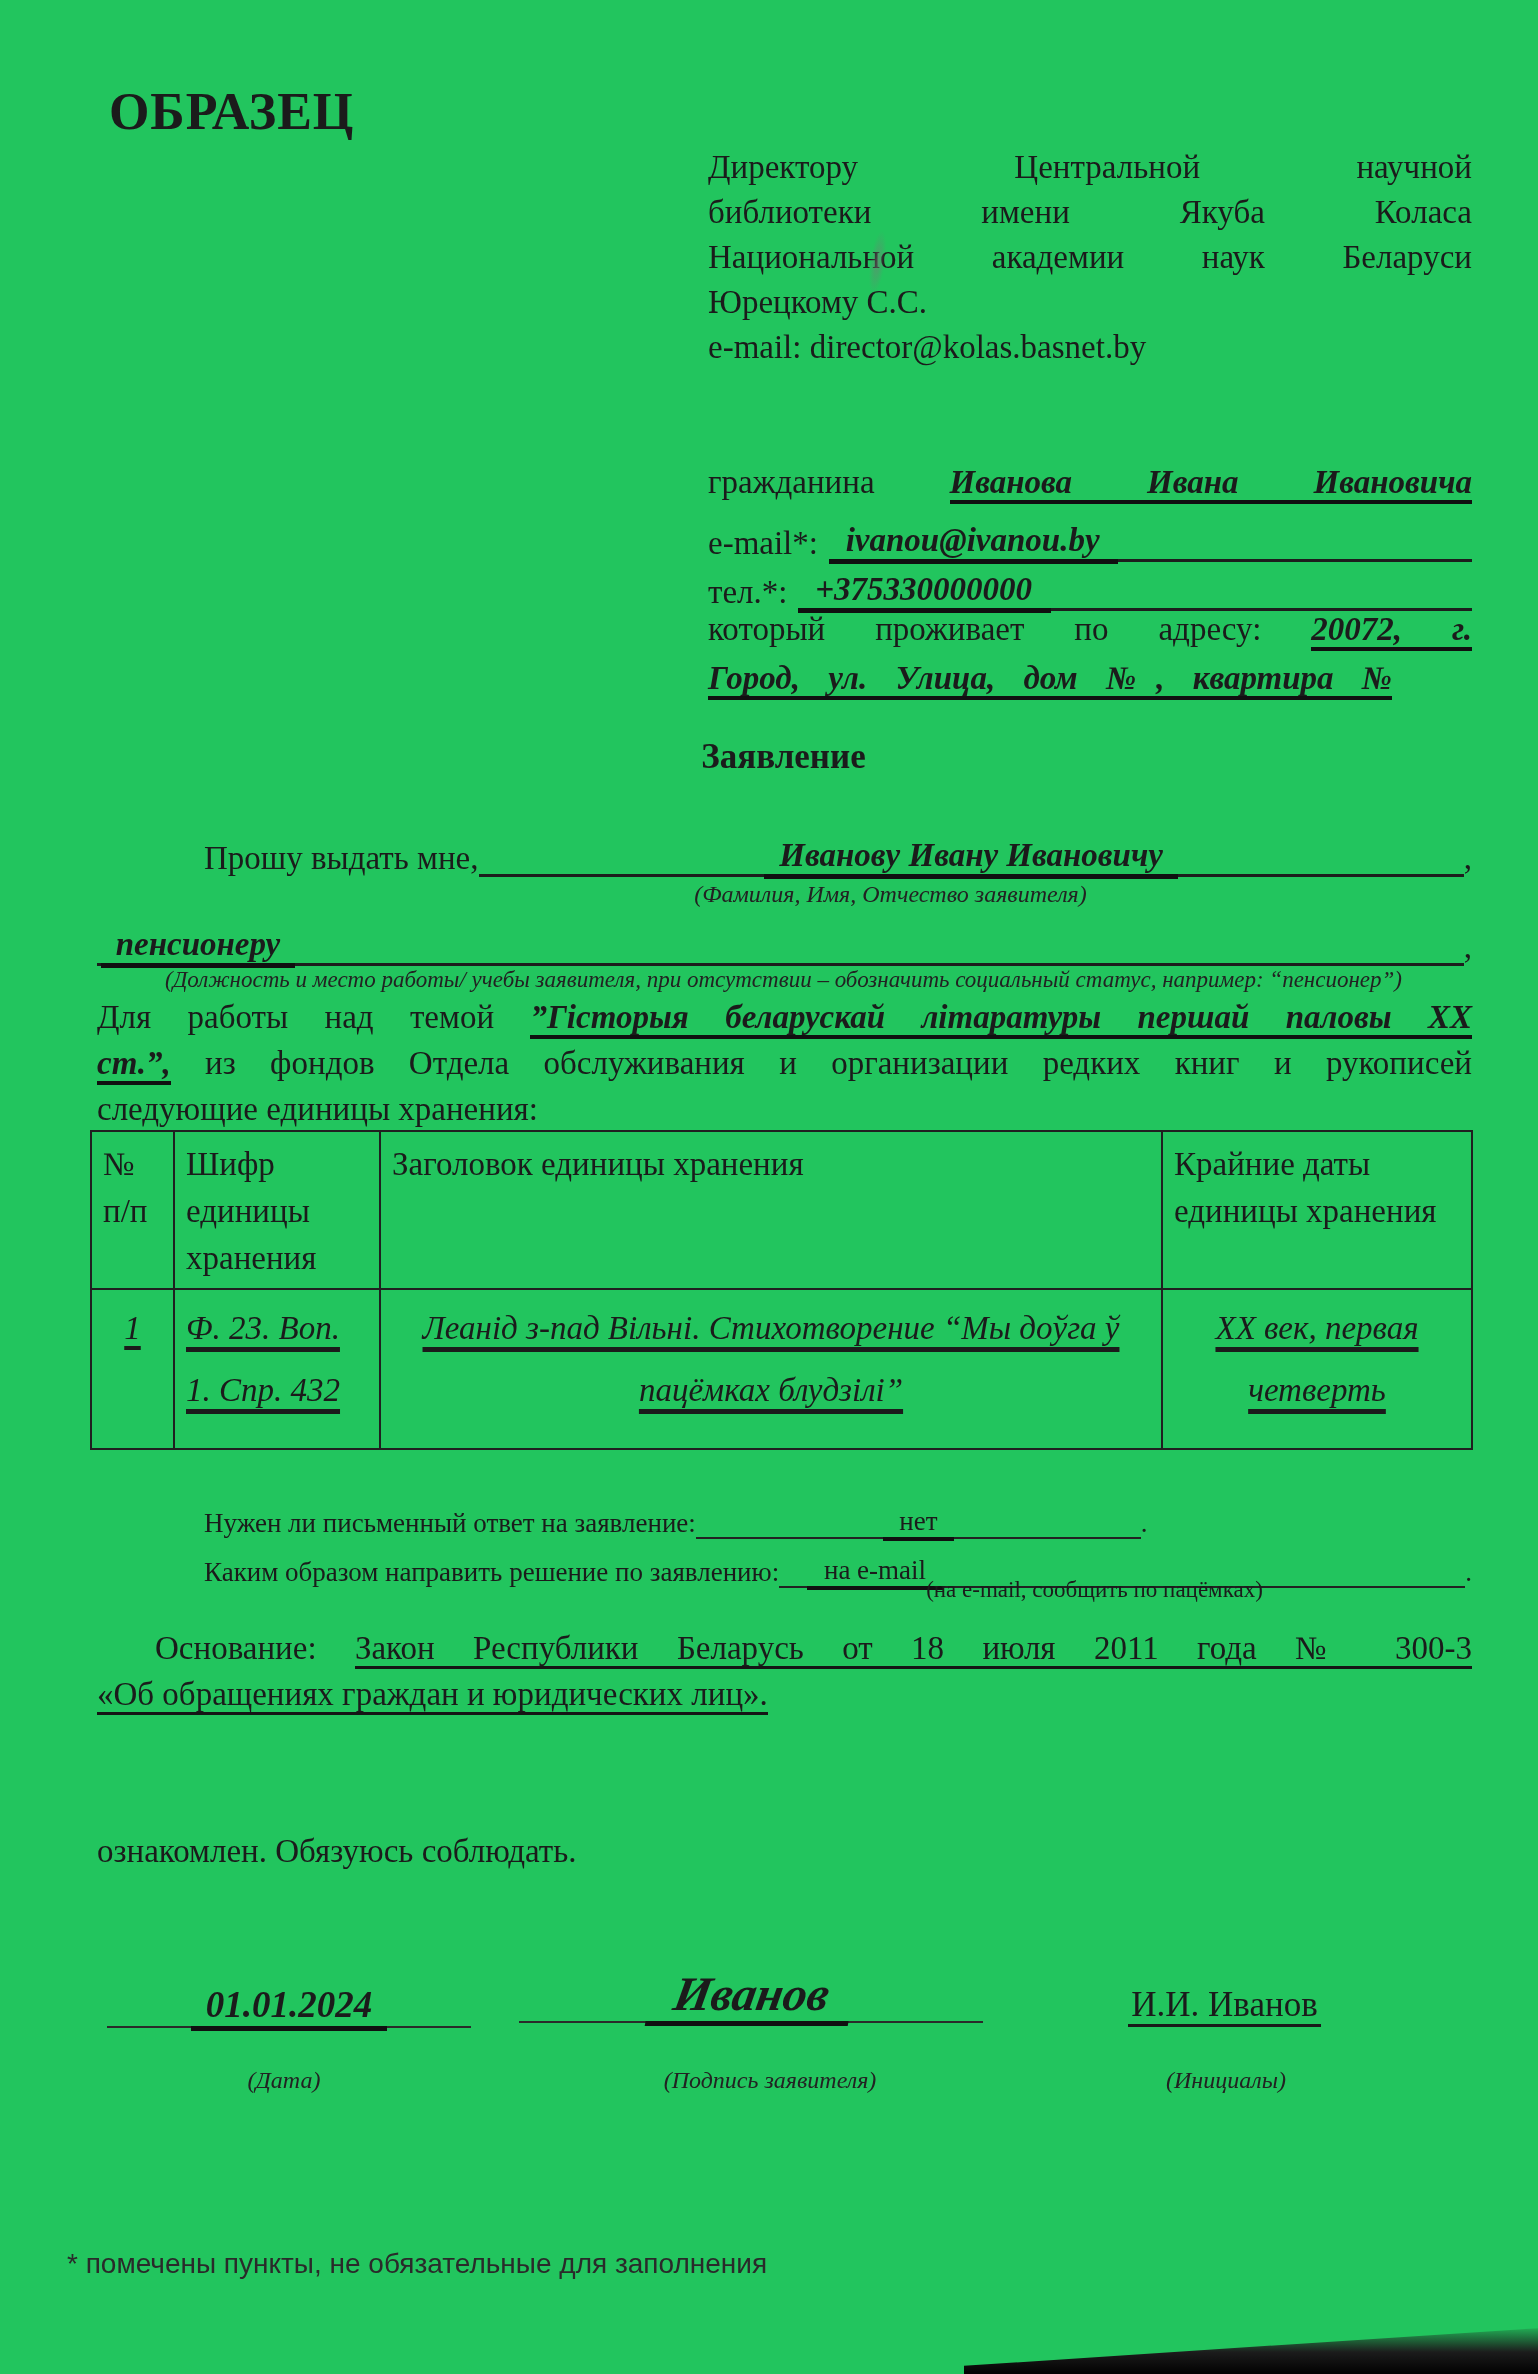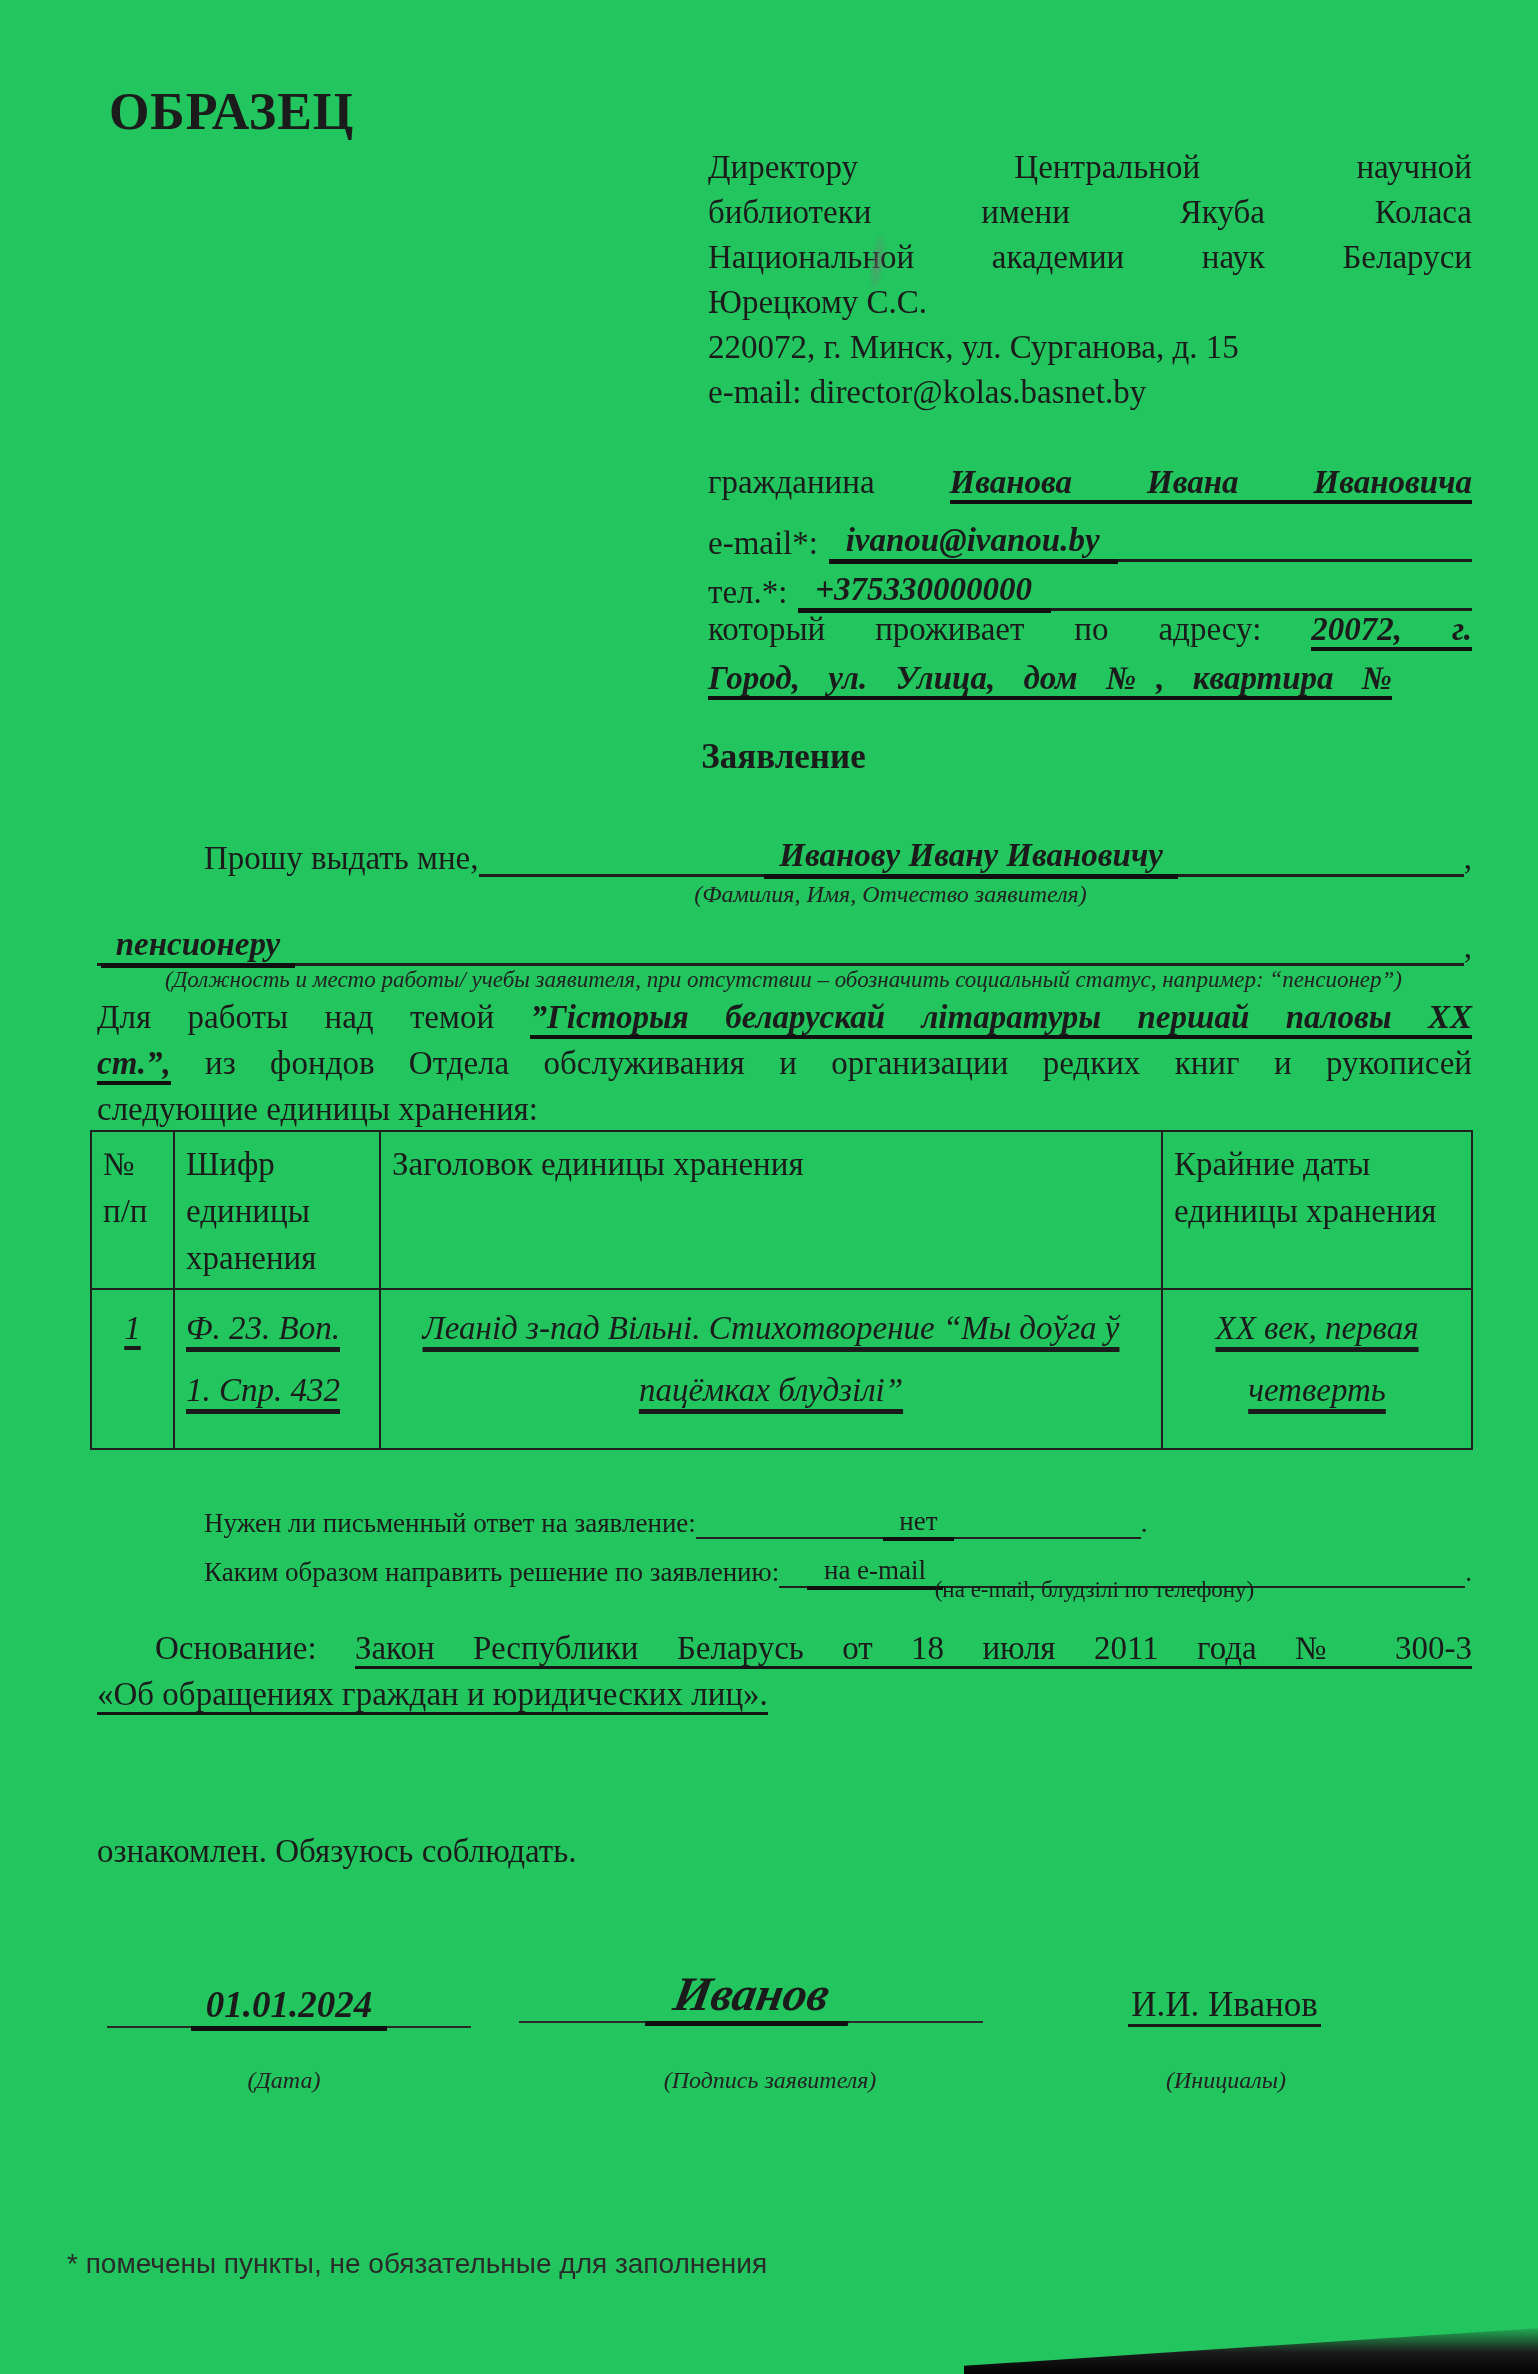--- a/index.html
+++ b/index.html
@@ -87,21 +87,20 @@
 
 <div class="page">
 
   <div class="abs" id="obrazec">ОБРАЗЕЦ</div>
 
   <div class="abs addressee">
     <div class="jline">Директору Центральной научной</div>
     <div class="jline">библиотеки имени Якуба Коласа</div>
     <div class="jline">Национальной академии наук Беларуси</div>
     <div>Юрецкому С.С.</div>
-    <div>220072, г. Минск, ул. Сурганова, д. 15</div>
     <div>e-mail: director@kolas.basnet.by</div>
   </div>
 
   <div class="abs applicant">
     <div class="jline">
       <span>гражданина</span>
       <span class="uval">Иванова Ивана Ивановича</span>
     </div>
     <div class="row">
       <span class="lbl">e-mail*:</span>
@@ -187,21 +186,21 @@
       <span>.</span>
     </div>
     <div class="row">
       <span class="lbl">Каким образом направить решение по заявлению:</span>
       <span class="blank">
           <span class="valp" style="margin-left:28px">на e-mail</span>
         </span>
       <span>.</span>
     </div>
   </div>
-  <div class="abs" id="qa-caption">(на e-mail, блудзілі по телефону)</div>
+  <div class="abs" id="qa-caption">(на e-mail, сообщить по пацёмках)</div>
 
   <div class="abs" id="basis">
     <div class="jline" style="text-indent:58px">
       <span>Основание:</span>
       <span class="ulaw">Закон Республики Беларусь от 18 июля 2011 года № 300-3</span>
     </div>
     <div>
       <span class="ulaw">«Об обращениях граждан и юридических лиц».</span>
     </div>
   </div>

